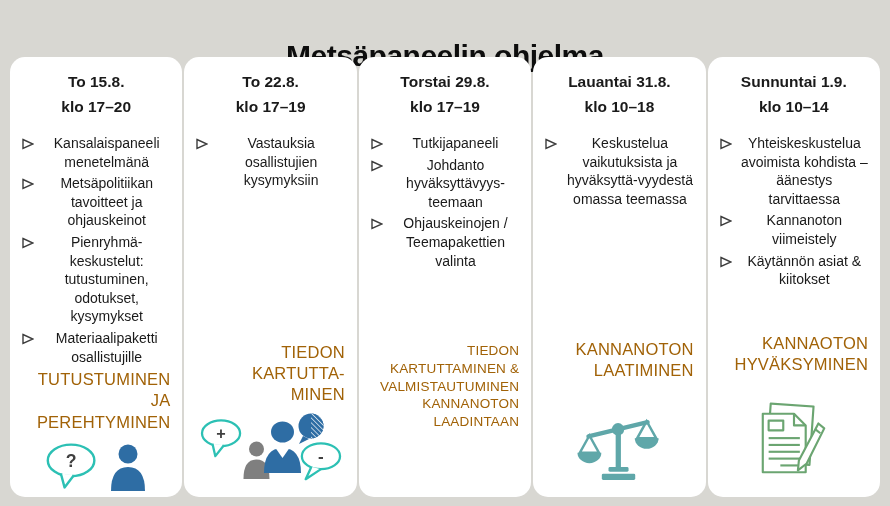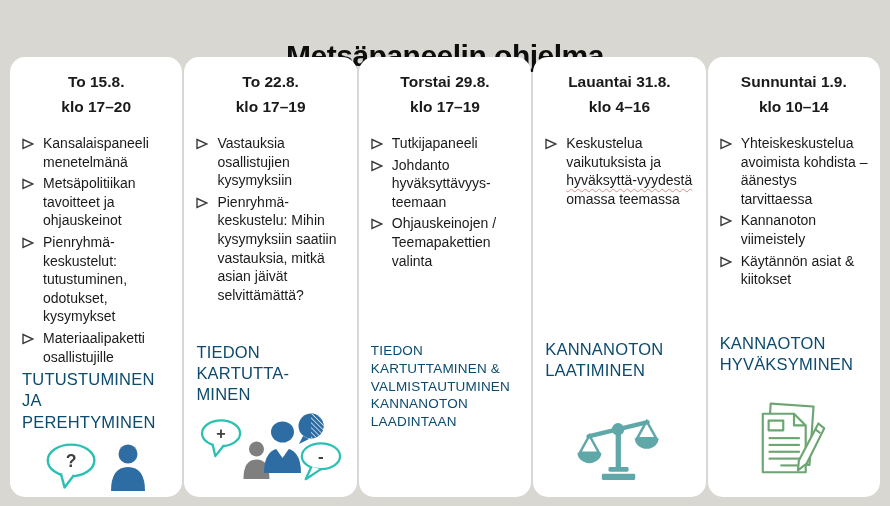--- a/index.html
+++ b/index.html
@@ -18,34 +18,33 @@
     display:flex;gap:2px;
   }
   .card{
     flex:1 1 0;background:#ffffff;border-radius:15px;
     padding:16px 12px 10px 12px;
     display:flex;flex-direction:column;min-width:0;
   }
   .card-header{text-align:center;font-weight:bold;font-size:15.5px;margin-bottom:18px;}
   .card-date{margin-bottom:7px;}
   .agenda{font-size:14px;line-height:1.33;}
-  .agenda-item{display:flex;margin-bottom:3px;}
+  .agenda-item{display:flex;margin-bottom:3px;text-align:center;}
   .bullet{flex:0 0 auto;width:12px;margin-right:9px;padding-top:4px;}
   .item-text{flex:1 1 auto;min-width:0;}
   .sp-err{
-    text-decoration:underline;
     text-decoration-style:wavy;
     text-decoration-color:#d98c8a;
     text-decoration-thickness:1px;
     text-underline-offset:3px;
   }
   .spacer{flex:1 1 auto;}
   .phase-label{
-    text-align:left;font-size:16.5px;line-height:1.28;
-    white-space:pre-line;letter-spacing:0.2px;color:#0c4a6e;
+    text-align:right;font-size:16.5px;line-height:1.28;
+    white-space:pre-line;letter-spacing:0.2px;color:#a16207;
   }
   .phase-label.small{font-size:13.5px;line-height:1.32;}
   .gap-lg{margin-bottom:26px;}
   .gap-sm{margin-bottom:8px;}
   .gap-col3{margin-bottom:56px;}
   .icons-row{display:flex;align-items:flex-end;justify-content:center;gap:10px;margin-bottom:2px;}
   .icon-cluster{position:relative;width:142px;height:72px;margin:0 auto 2px auto;}
   .icon-cluster svg{position:absolute;}
   svg{display:block;}
 </style>
@@ -123,28 +122,20 @@
     </div>
     <div class="agenda">
       <div class="agenda-item">
         <span class="bullet">
             <svg width="12" height="12" viewBox="0 0 12 12">
               <path d="M1 1.5 L11 6 L1 10.5 Z" fill="#fff" stroke="#3c3c3c" stroke-width="1.4"></path>
             </svg>
           </span>
         <span class="item-text">Vastauksia osallistujien kysymyksiin</span>
       </div>
-      <div class="agenda-item">
-        <span class="bullet">
-            <svg width="12" height="12" viewBox="0 0 12 12">
-              <path d="M1 1.5 L11 6 L1 10.5 Z" fill="#fff" stroke="#3c3c3c" stroke-width="1.4"></path>
-            </svg>
-          </span>
-        <span class="item-text">Pienryhmä-keskustelu: Mihin kysymyksiin saatiin vastauksia, mitkä asian jäivät selvittämättä?</span>
-      </div>
     </div>
     <div class="spacer"></div>
     <div class="phase-label gap-sm">TIEDON
 KARTUTTA-
 MINEN</div>
     <div class="icon-cluster">
       <svg style="left:0;top:6px" width="44" height="40" viewBox="0 0 46 42">
         <ellipse cx="22" cy="15" rx="20" ry="13.5" fill="#fff" stroke="#2cc0b4" stroke-width="2.4"></ellipse>
         <path d="M13 26 L16 39 L25 27.5" fill="#fff" stroke="#2cc0b4" stroke-width="2.4" stroke-linejoin="round"></path>
         <text x="22" y="21" text-anchor="middle" font-size="17" font-weight="bold" fill="#404040">+</text>
@@ -212,21 +203,21 @@
     <div class="phase-label small gap-col3">TIEDON
 KARTUTTAMINEN &amp;
 VALMISTAUTUMINEN
 KANNANOTON
 LAADINTAAN</div>
   </div>
 
   <div class="card">
     <div class="card-header">
       <div class="card-date">Lauantai 31.8.</div>
-      <div class="card-time">klo 4–16</div>
+      <div class="card-time">klo 10–18</div>
     </div>
     <div class="agenda">
       <div class="agenda-item">
         <span class="bullet">
             <svg width="12" height="12" viewBox="0 0 12 12">
               <path d="M1 1.5 L11 6 L1 10.5 Z" fill="#fff" stroke="#3c3c3c" stroke-width="1.4"></path>
             </svg>
           </span>
         <span class="item-text"><span>Keskustelua vaikutuksista ja </span><span class="sp-err">hyväksyttä-vyydestä</span><span> omassa teemassa</span></span>
       </div>

